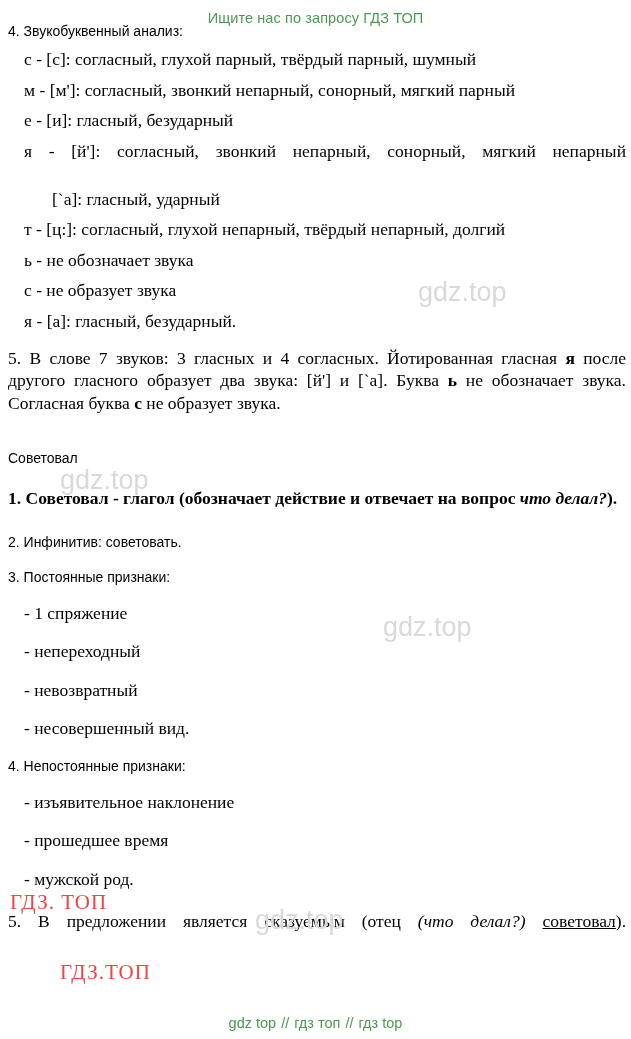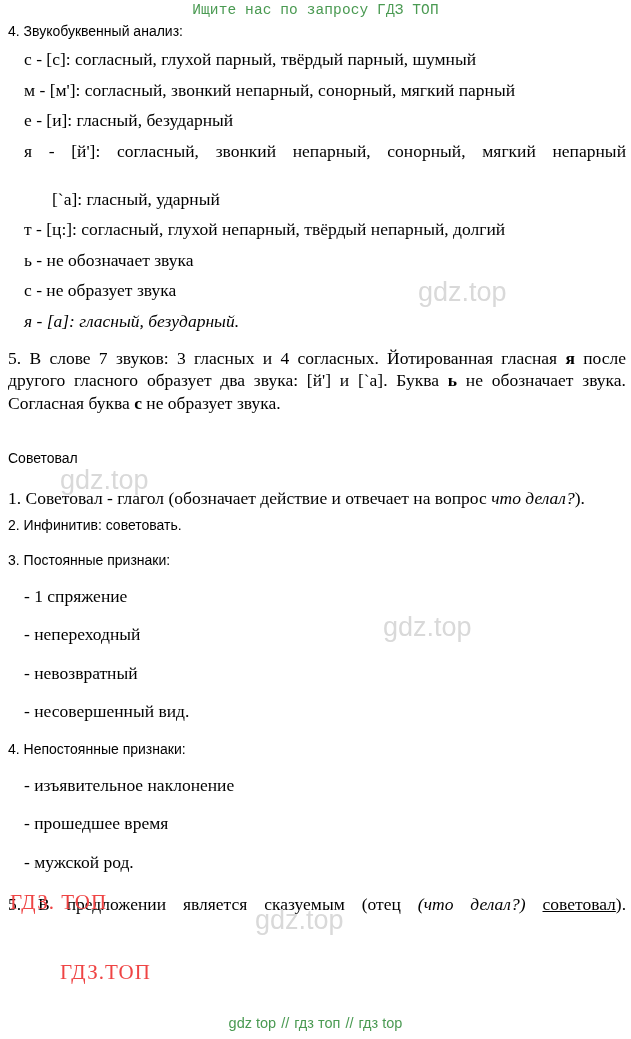--- a/index.html
+++ b/index.html
@@ -16,25 +16,25 @@
     overflow: hidden;
   }
   .page {
     position: relative;
     width: 631px;
     height: 1039px;
     box-sizing: border-box;
   }
   .top-banner {
     position: absolute;
-    top: 2px;
+    top: 10px;
     left: 0;
     width: 631px;
     text-align: center;
-    font-family: Liberation Mono, monospace;
+    font-family: Liberation Sans, sans-serif;
     font-size: 14.5px;
     color: #4a9a52;
     letter-spacing: 0.1px;
   }
   .content {
     position: absolute;
     top: 24px;
     left: 8px;
     width: 618px;
   }
@@ -133,29 +133,29 @@
     <div class="line blk justfull" style="padding-left:16px; margin-bottom:13px;">я - [й']: согласный, звонкий непарный, сонорный, мягкий непарный</div>
 
     <div class="line blk indent2" style="margin-bottom:13px;">[`а]: гласный, ударный</div>
 
     <div class="line blk indent" style="margin-bottom:13px;">т - [ц:]: согласный, глухой непарный, твёрдый непарный, долгий</div>
 
     <div class="line blk indent" style="margin-bottom:13px;">ь - не обозначает звука</div>
 
     <div class="line blk indent" style="margin-bottom:13px;">с - не образует звука</div>
 
-    <div class="line blk indent" style="margin-bottom:17px;font-style:italic;">я - [а]: гласный, безударный.</div>
+    <div class="line blk indent" style="margin-bottom:17px;">я - [а]: гласный, безударный.</div>
 
     <div class="line just" style="line-height:1.28; margin-bottom:37px;">
       <span>5. В слове 7 звуков: 3 гласных и 4 согласных. Йотированная гласная </span><b>я</b><span> после другого гласного образует два звука: [й'] и [`а]. Буква </span><b>ь</b><span> не обозначает звука. Согласная буква </span><b>с</b><span> не образует звука.</span>
     </div>
 
     <div class="line sans" style="margin-bottom:22px;">Советовал</div>
 
-    <div class="line just" style="line-height:1.28; margin-bottom:8px;">
+    <div class="line just" style="line-height:1.28; margin-bottom:25px;font-weight:bold;">
       <span>1. Советовал - глагол (обозначает действие и отвечает на вопрос </span><i>что делал?</i><span>).</span>
     </div>
 
     <div class="line sans" style="margin-bottom:21px;margin-top:8px;">2. Инфинитив: советовать.</div>
 
     <div class="line sans" style="margin-bottom:21px;">3. Постоянные признаки:</div>
 
     <div class="line indent" style="margin-bottom:21px;">- 1 спряжение</div>
     <div class="line indent" style="margin-bottom:21px;">- непереходный</div>
     <div class="line indent" style="margin-bottom:21px;">- невозвратный</div>

